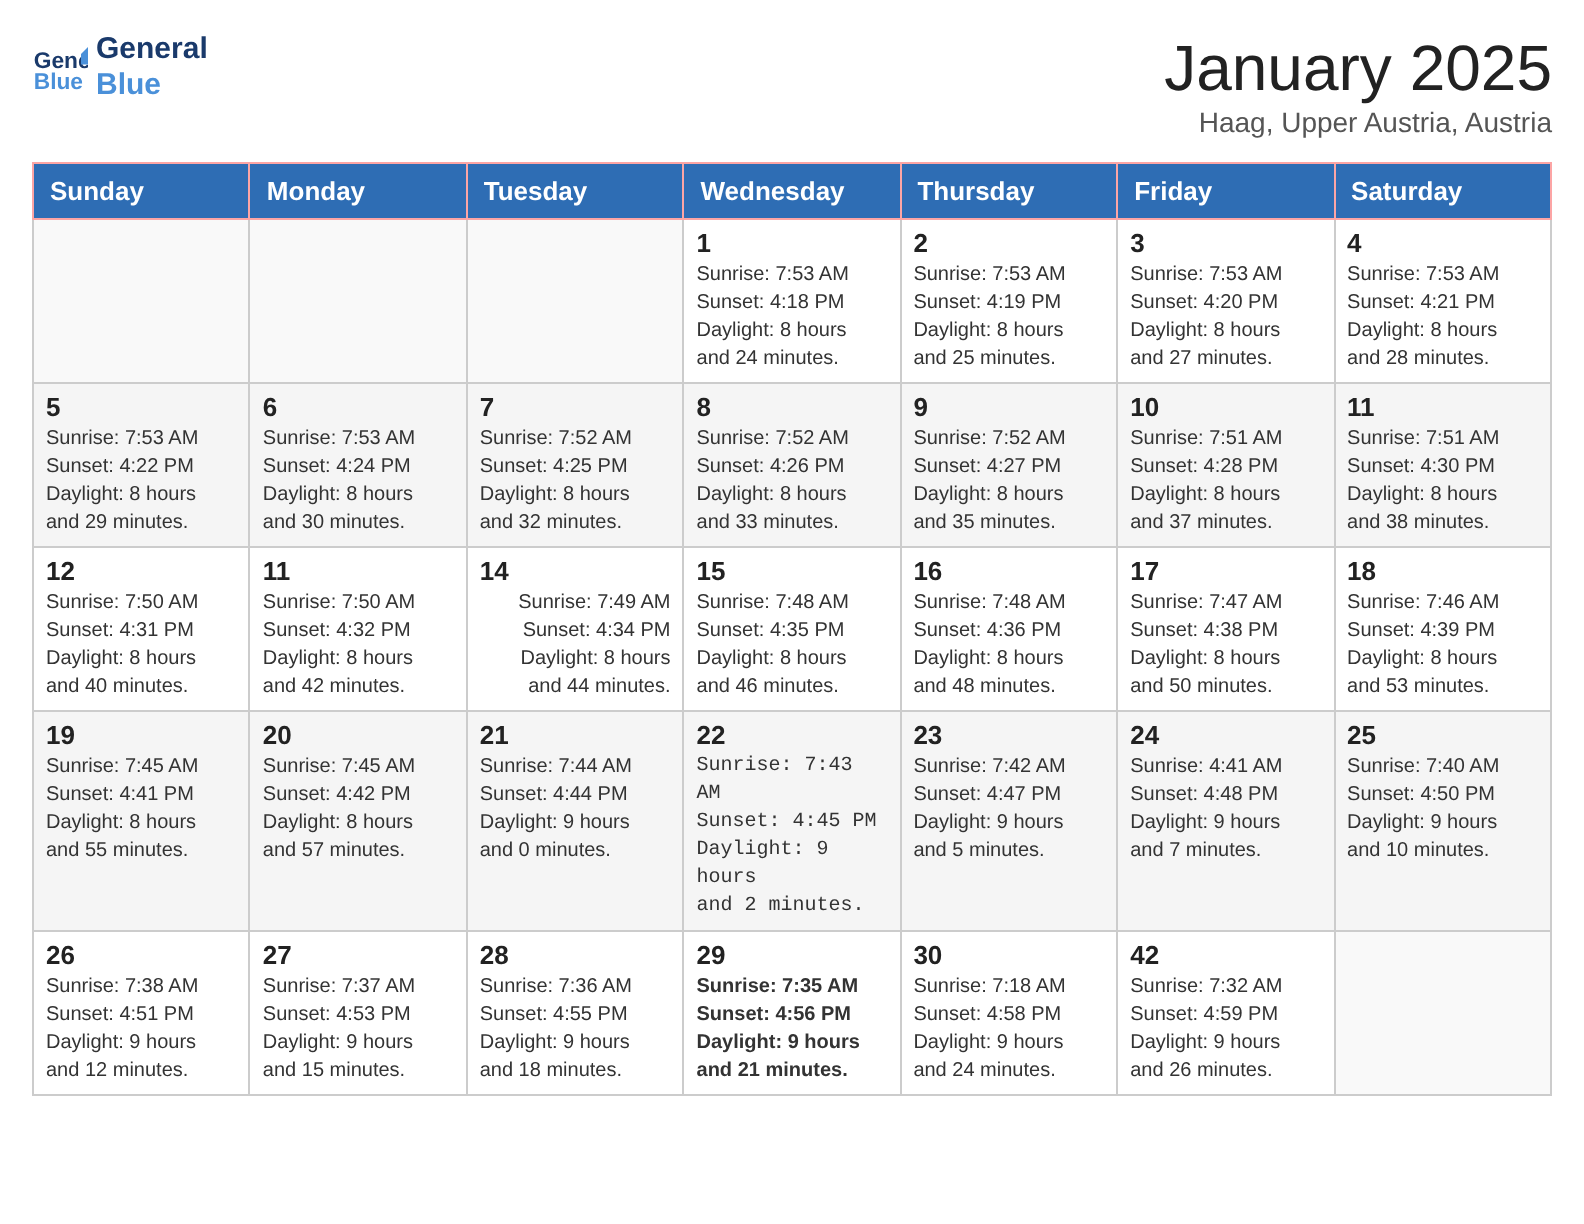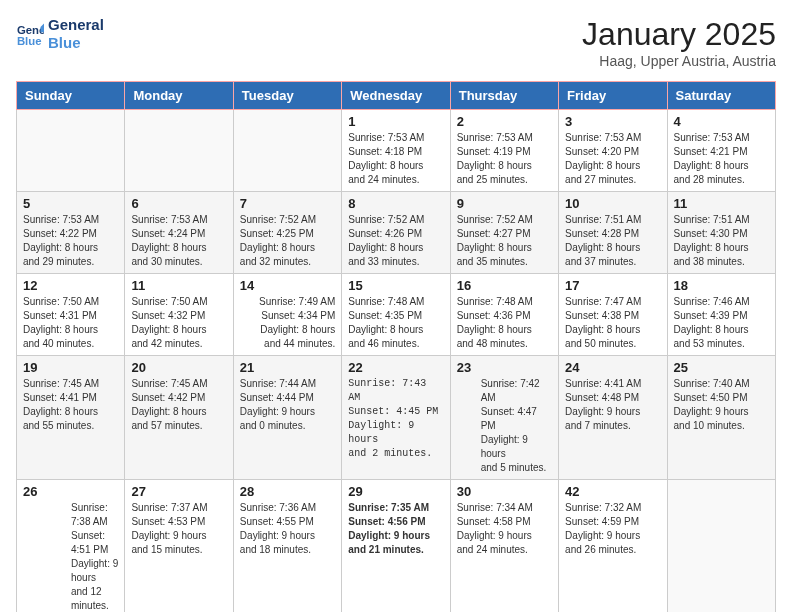--- a/index.html
+++ b/index.html
@@ -274,21 +274,21 @@
         </td>
         <td>
           <div class="day-number">22</div>
           <div class="day-info" style="white-space: pre-line; font-family: Liberation Mono, monospace;">Sunrise: 7:43 AM
 Sunset: 4:45 PM
 Daylight: 9 hours
 and 2 minutes.</div>
         </td>
         <td>
           <div class="day-number">23</div>
-          <div class="day-info" style="white-space: pre-line; margin-left: 24px;">Sunrise: 7:42 AM
+          <div class="day-info" style="white-space: pre-line;">Sunrise: 7:42 AM
 Sunset: 4:47 PM
 Daylight: 9 hours
 and 5 minutes.</div>
         </td>
         <td>
           <div class="day-number">24</div>
           <div class="day-info" style="white-space: pre-line;">Sunrise: 4:41 AM
 Sunset: 4:48 PM
 Daylight: 9 hours
 and 7 minutes.</div>
@@ -297,21 +297,21 @@
           <div class="day-number">25</div>
           <div class="day-info" style="white-space: pre-line;">Sunrise: 7:40 AM
 Sunset: 4:50 PM
 Daylight: 9 hours
 and 10 minutes.</div>
         </td>
       </tr>
       <tr>
         <td>
           <div class="day-number">26</div>
-          <div class="day-info" style="white-space: pre-line; margin-left: 48px;">Sunrise: 7:38 AM
+          <div class="day-info" style="white-space: pre-line;">Sunrise: 7:38 AM
 Sunset: 4:51 PM
 Daylight: 9 hours
 and 12 minutes.</div>
         </td>
         <td>
           <div class="day-number">27</div>
           <div class="day-info" style="white-space: pre-line;">Sunrise: 7:37 AM
 Sunset: 4:53 PM
 Daylight: 9 hours
 and 15 minutes.</div>
@@ -325,21 +325,21 @@
         </td>
         <td>
           <div class="day-number">29</div>
           <div class="day-info" style="white-space: pre-line; font-weight: bold;">Sunrise: 7:35 AM
 Sunset: 4:56 PM
 Daylight: 9 hours
 and 21 minutes.</div>
         </td>
         <td>
           <div class="day-number">30</div>
-          <div class="day-info" style="white-space: pre-line;">Sunrise: 7:34 AM
+          <div class="day-info" style="white-space: pre-line;">Sunrise: 7:18 AM
 Sunset: 4:58 PM
 Daylight: 9 hours
 and 24 minutes.</div>
         </td>
         <td>
           <div class="day-number">42</div>
           <div class="day-info" style="white-space: pre-line;">Sunrise: 7:32 AM
 Sunset: 4:59 PM
 Daylight: 9 hours
 and 26 minutes.</div>

